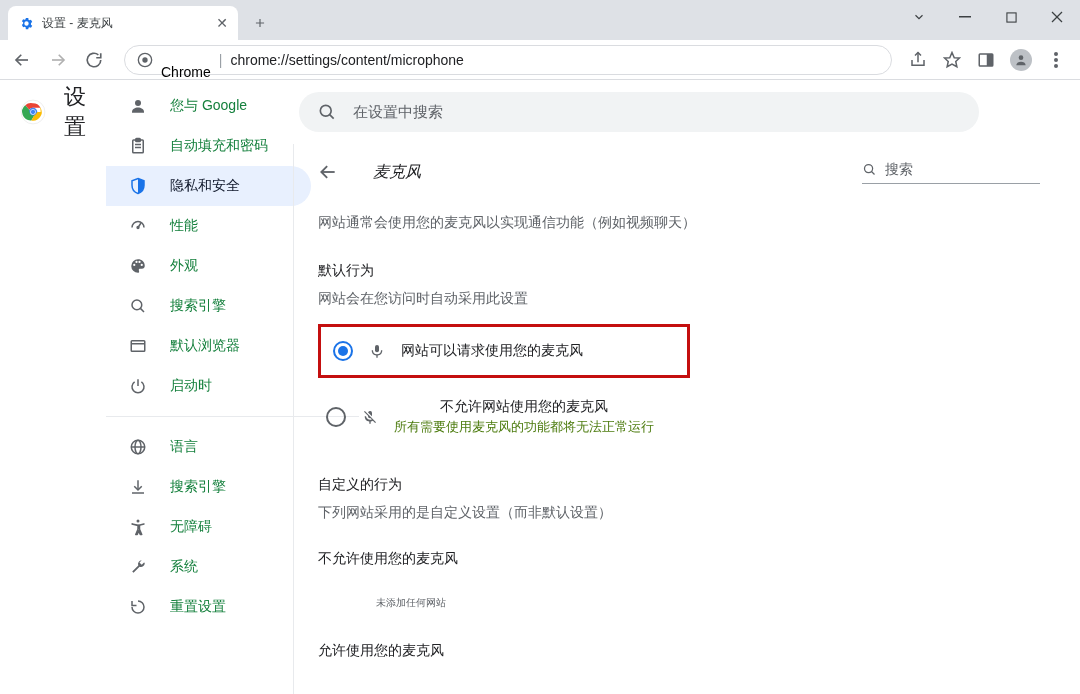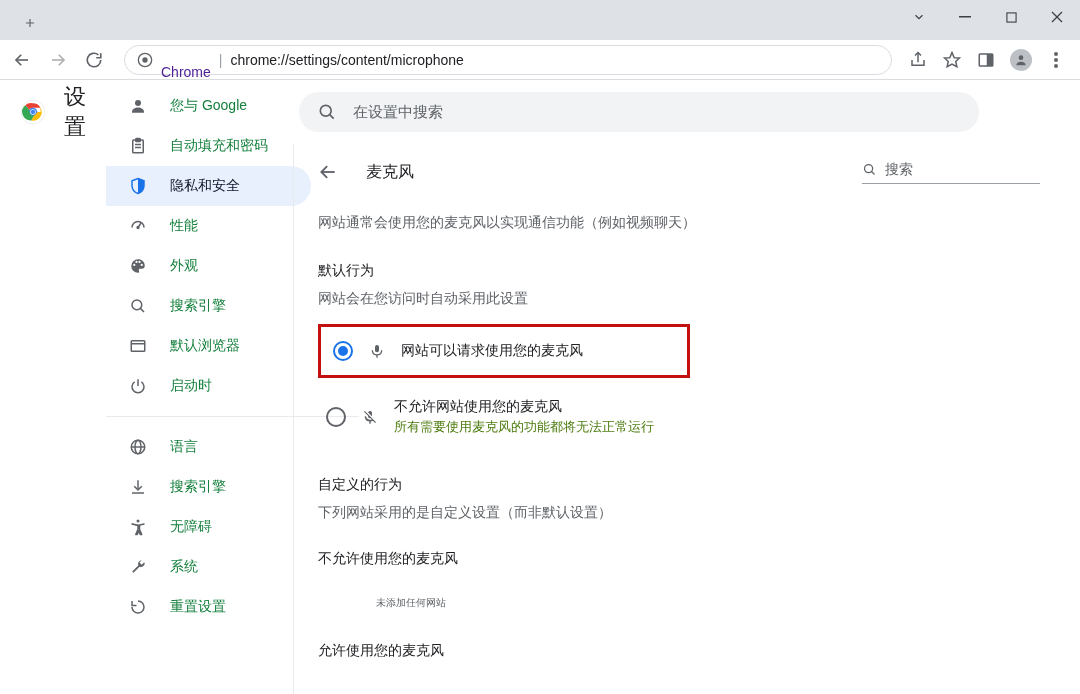--- a/index.html
+++ b/index.html
@@ -83,21 +83,21 @@
     border-radius: 15px;
     display: flex;
     align-items: center;
     padding: 0 12px;
     margin: 0 8px;
     color: #5f6368;
     font-size: 14px;
     gap: 8px;
   }
   .addrbar .addr-text { color: #202124; }
-  .addrbar .addr-label { color: #4c1d95; margin-top: 24px; }
+  .addrbar .addr-label { color: #000000; margin-top: 24px; }
   .addrbar .sep { color: #9aa0a6; }
   .toolbar-right {
     display: flex;
     align-items: center;
     gap: 14px;
     padding-right: 6px;
     color: #5f6368;
   }
   .toolbar-right .icon { width: 20px; height: 20px; display:flex; align-items:center; justify-content:center; cursor:pointer; }
   .avatar {
@@ -181,21 +181,21 @@
     padding: 0 40px 0 24px;
     position: relative;
     overflow: hidden;
   }
   .main-header {
     display: flex;
     align-items: center;
     justify-content: space-between;
     height: 56px;
   }
-  .main-header-left { display:flex; align-items:center; gap: 28px; }
+  .main-header-left { display:flex; align-items:center; gap: 35px; font-style: italic; }
   .back-btn { width:20px; height:20px; display:flex; align-items:center; justify-content:center; cursor:pointer; color:#5f6368; }
   .main-title { font-size: 16px; color:#202124; }
   .mini-search {
     display: flex;
     align-items: center;
     gap: 8px;
     width: 178px;
     border-bottom: 1px solid #9aa0a6;
     padding-bottom: 4px;
     color: #5f6368;
@@ -204,20 +204,21 @@
   .desc { color:#5f6368; font-size:14px; margin: 14px 0 30px 0; }
   .section-title { font-size:14px; color:#202124; margin-bottom:10px; }
   .section-sub { font-size:14px; color:#5f6368; margin-bottom: 16px; }
 
   .radio-row {
     display:flex;
     align-items:center;
     gap: 14px;
     padding: 12px 8px;
     font-size: 14px;
+    text-align: center;
   }
   .radio-row .radio {
     width: 20px; height: 20px; border-radius:50%;
     border: 2px solid #5f6368;
     position: relative;
     flex-shrink:0;
     cursor:pointer;
   }
   .radio-row .radio.checked { border-color:#1a73e8; }
   .radio-row .radio.checked::after {
@@ -240,20 +241,29 @@
   .empty { color:#5f6368; font-size:10px; padding: 18px 0 18px 58px; }
 
   .section-block { margin-top: 28px; }
 
   svg { display:block; }
 </style>
 </head>
 <body>
 
 <div class="titlebar">
+  <div class="tab">
+    <span class="favicon">
+      <svg width="15" height="15" viewBox="0 0 24 24" fill="#1a73e8">
+          <path d="M19.14 12.94a7.07 7.07 0 000-1.88l2.03-1.58-2-3.46-2.39.96a7.03 7.03 0 00-1.62-.94L14.9 3h-4l-.26 2.04c-.58.23-1.12.55-1.62.94l-2.39-.96-2 3.46 2.03 1.58a7.07 7.07 0 000 1.88L4.63 14.5l2 3.46 2.39-.96c.5.39 1.04.71 1.62.94L10.9 21h4l.26-2.04c.58-.23 1.12-.55 1.62-.94l2.39.96 2-3.46-2.03-1.58zM12 15.5A3.5 3.5 0 1112 8.5a3.5 3.5 0 010 7z"></path>
+        </svg>
+    </span>
+    <span class="title">设置 - 麦克风</span>
+    <span class="tab-close">✕</span>
+  </div>
   <div class="newtab">
     <svg width="14" height="14" viewBox="0 0 24 24" fill="#5f6368">
         <path d="M19 13H13V19H11V13H5V11H11V5H13V11H19V13Z"></path>
       </svg>
   </div>
   <div class="win-controls">
     <div>
         <svg width="14" height="14" viewBox="0 0 24 24" fill="none" stroke="#3c4043" stroke-width="2">
           <polyline points="6 9 12 15 18 9"></polyline>
         </svg>

